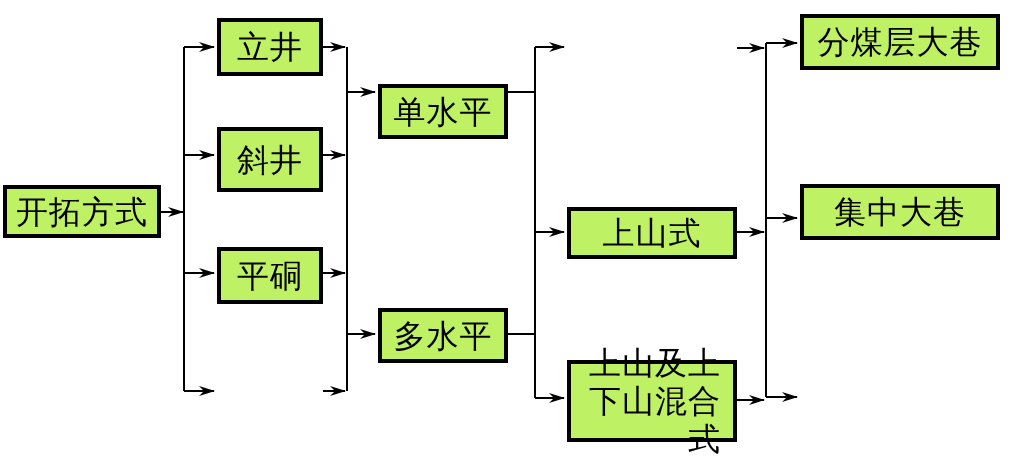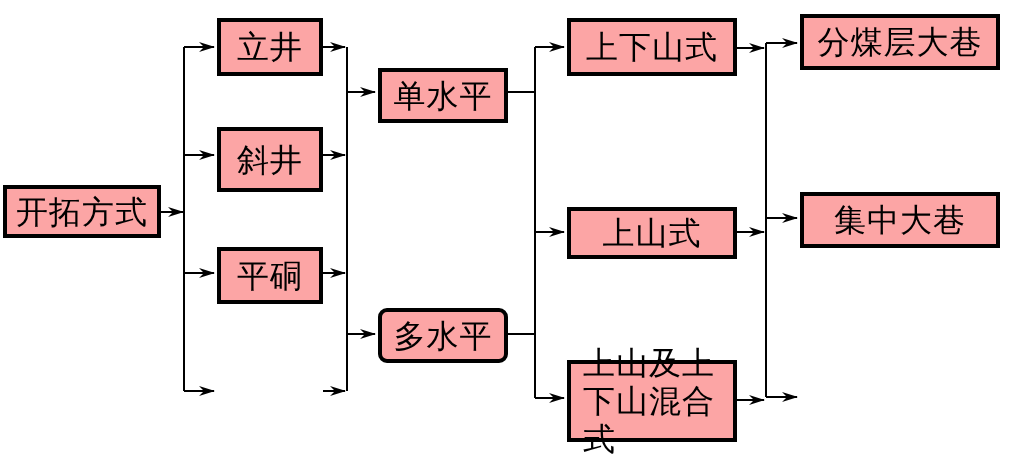--- a/index.html
+++ b/index.html
@@ -20,52 +20,52 @@
     left: 0;
     top: 0;
     width: 1030px;
     height: 460px;
     z-index: 0;
   }
   .node {
     position: absolute;
     box-sizing: border-box;
     border: 4px solid #000000;
-    background: #fca5a5;
+    background: #bef264;
     color: #000000;
     display: flex;
     align-items: center;
     justify-content: center;
-    text-align: left;
+    text-align: right;
     font-size: 32px;
     line-height: 38px;
     z-index: 1;
     letter-spacing: 1px;
   }
   
   .n-root   { left: 3px;   top: 185px; width: 158px; height: 53px; }
   
   .n-c2     { left: 217px; width: 106px; height: 57px; }
   .n-c2a    { top: 18px;  height: 58px; }
   .n-c2b    { top: 127px; height: 65px; }
   .n-c2c    { top: 247px; }
   .n-c2d    { top: 363px; }
   
   .n-c3     { left: 378px; width: 130px; height: 55px; }
-  .n-c3a    { top: 68px; }
-  .n-c3b    { top: 308px; border-radius: 9px; }
+  .n-c3a    { top: 84px; }
+  .n-c3b    { top: 308px; }
   
   .n-c4     { left: 567px; width: 170px; }
   .n-c4a    { top: 18px;  height: 58px; }
   .n-c4b    { top: 207px; height: 52px; }
   .n-c4c    { top: 360px; height: 82px; padding: 0 12px; }
   
   .n-c5     { left: 800px; width: 200px; height: 56px; }
   .n-c5a    { top: 14px; }
-  .n-c5b    { top: 192px; }
+  .n-c5b    { top: 184px; }
   .n-c5c    { top: 373px; height: 57px; }
 </style>
 </head>
 <body>
 
 <div class="canvas">
 
   <svg class="connectors" viewBox="0 0 1030 460" xmlns="http://www.w3.org/2000/svg" aria-hidden="true">
     <defs>
       <marker id="ah" markerUnits="userSpaceOnUse" markerWidth="20" markerHeight="12" refX="15" refY="6" orient="auto">
@@ -116,20 +116,19 @@
 
   <div class="node n-root">开拓方式</div>
 
   <div class="node n-c2 n-c2a">立井</div>
   <div class="node n-c2 n-c2b">斜井</div>
   <div class="node n-c2 n-c2c">平硐</div>
 
   <div class="node n-c3 n-c3a">单水平</div>
   <div class="node n-c3 n-c3b">多水平</div>
 
-  <div class="node n-c4 n-c4a">上下山式</div>
   <div class="node n-c4 n-c4b">上山式</div>
   <div class="node n-c4 n-c4c">上山及上下山混合式</div>
 
   <div class="node n-c5 n-c5a">分煤层大巷</div>
   <div class="node n-c5 n-c5b">集中大巷</div>
 
 </div>
 
 </body></html>

